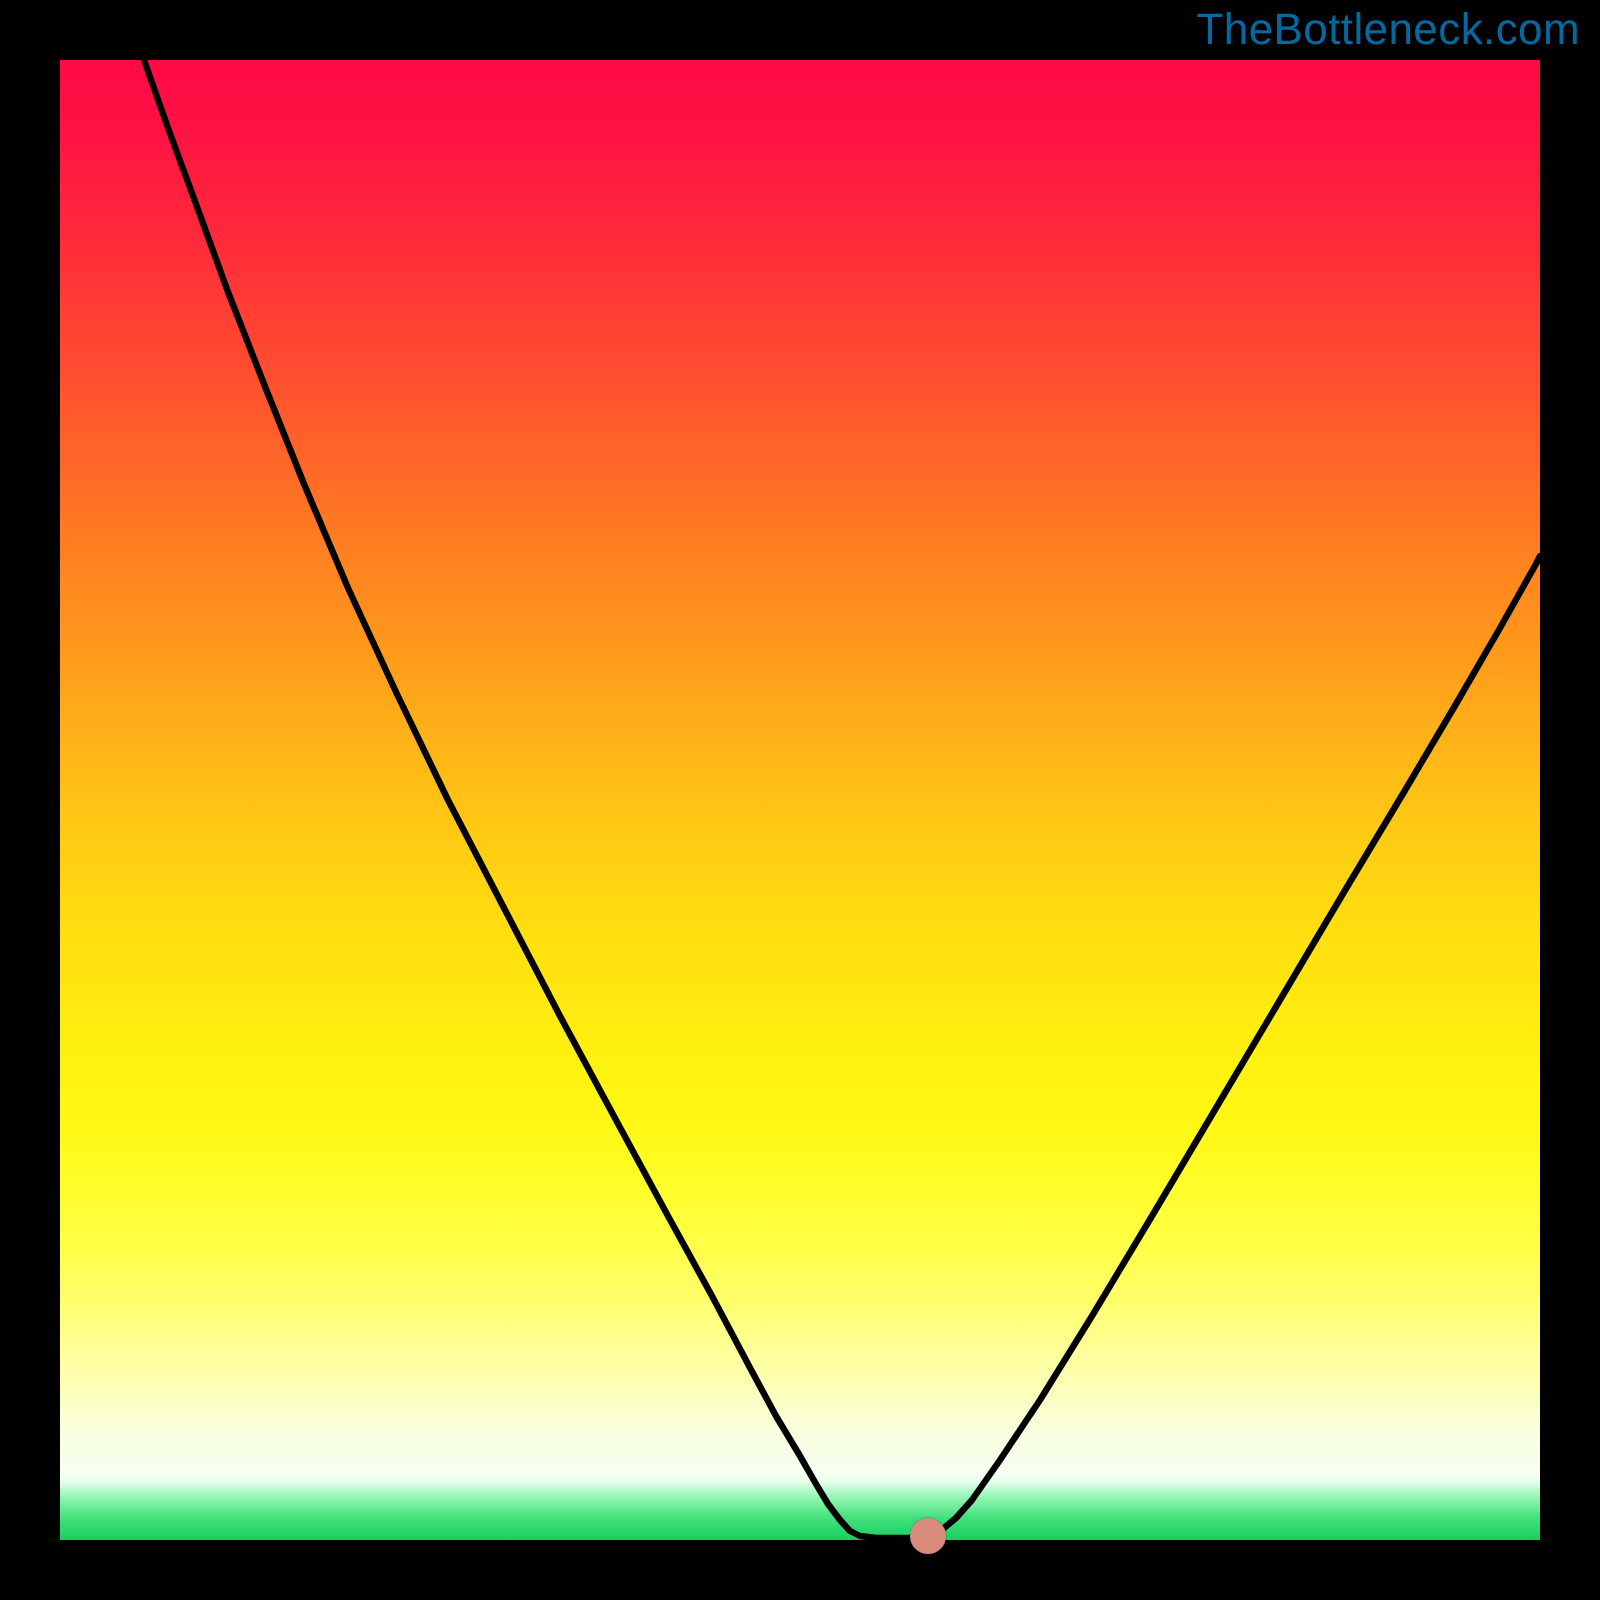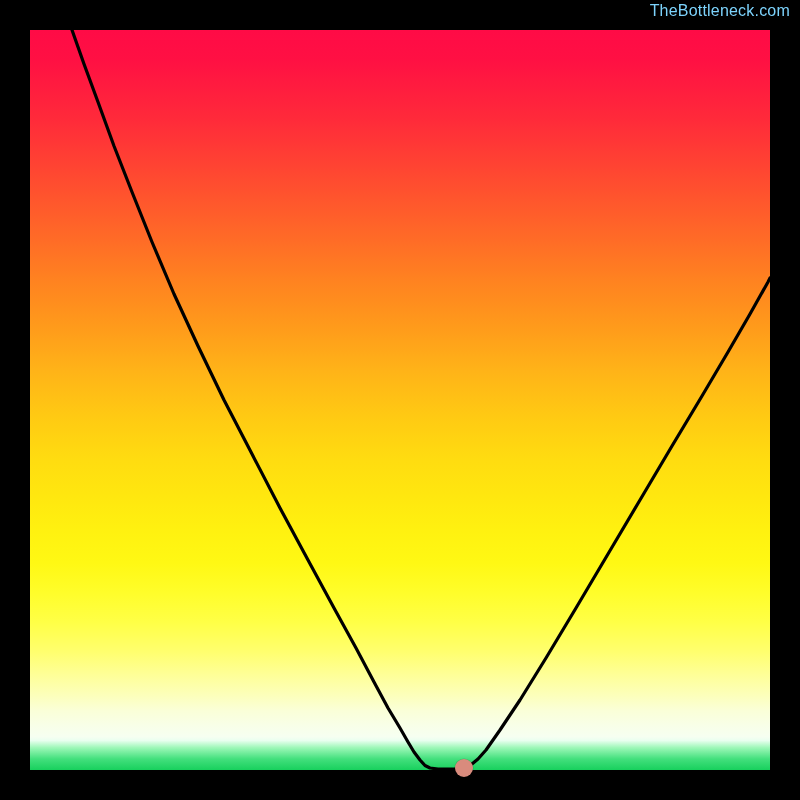--- a/index.html
+++ b/index.html
@@ -16,22 +16,22 @@
     left: 0;
     top: 0;
     width: 800px;
     height: 800px;
     background: #000;
   }
   .watermark {
     position: absolute;
     top: 2px;
     right: 10px;
-    color: #7dd3fc;
-    font-size: 16px;
+    color: #0369a1;
+    font-size: 22px;
     font-weight: 500;
     letter-spacing: 0.2px;
     z-index: 50;
   }
   .plot {
     position: absolute;
     left: 30px;
     top: 30px;
     width: 740px;
     height: 740px;

